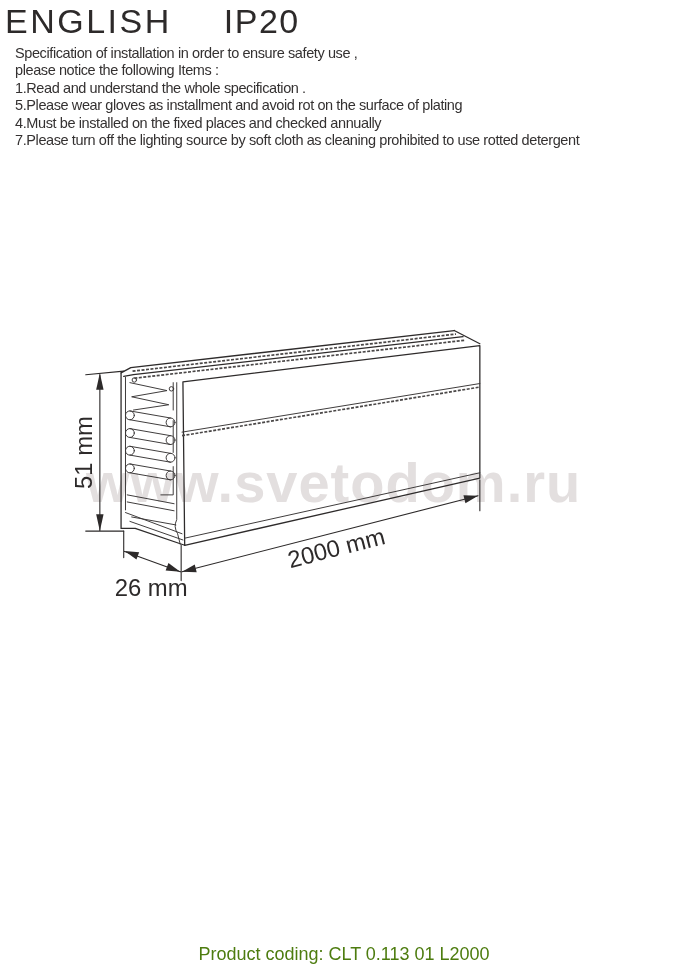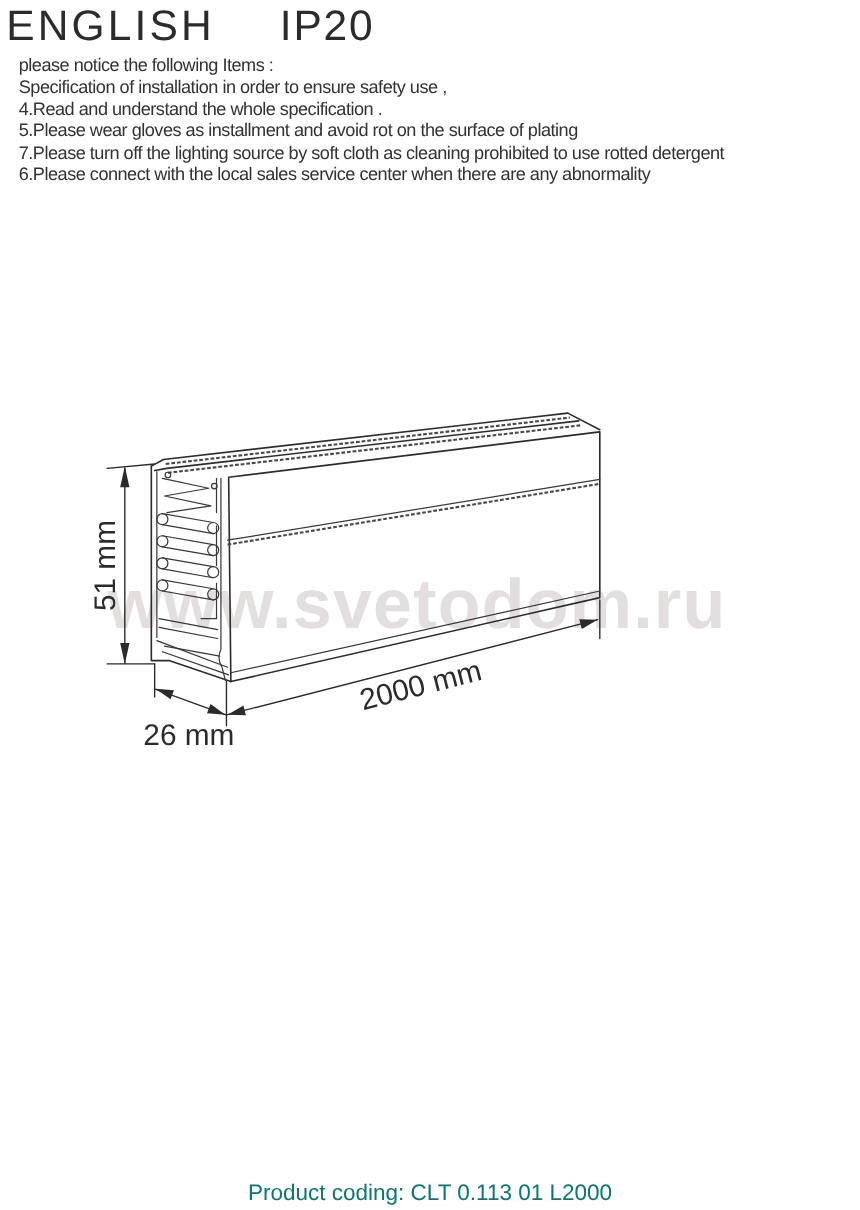--- a/index.html
+++ b/index.html
@@ -14,43 +14,43 @@
         font-size:14.5px;line-height:17.4px;letter-spacing:-0.4px;font-weight:500;
         color:#343131;white-space:nowrap;}
   .watermark{
     position:absolute;top:450px;left:86px;z-index:1;
     font-size:56px;font-weight:bold;letter-spacing:1px;color:#e3dfdf;
     white-space:nowrap;user-select:none;
   }
   svg.drawing{position:absolute;inset:0;z-index:2;}
   .dimtext{font-family:"Liberation Sans", sans-serif;font-size:27px;fill:#2d2a2a;}
   .footer{position:absolute;top:944px;left:0;width:688px;text-align:center;
-          font-size:18px;color:#0f766e;}
+          font-size:18px;color:#4d7c0f;}
   .outline{stroke:#2e2b2b;fill:none;stroke-width:1.45;stroke-linecap:round;stroke-linejoin:round;}
   .thin{stroke:#3a3737;fill:none;stroke-width:1.1;stroke-linecap:round;stroke-linejoin:round;}
   .hatch{stroke:#4a4747;fill:none;stroke-width:1.9;stroke-dasharray:3.4 1.7;stroke-linecap:butt;}
   .dim{stroke:#2d2a2a;fill:none;stroke-width:1.25;stroke-linecap:round;}
   .arrow{fill:#2d2a2a;stroke:none;}
 </style>
 </head>
 <body>
 
 <div class="page">
 
   <div class="hdr">
     <span>ENGLISH</span><span class="ip">IP20</span>
   </div>
 
   <div class="spec">
+    <div>Specification of installation in order to ensure safety use ,</div>
     <div>please notice the following Items :</div>
-    <div>Specification of installation in order to ensure safety use ,</div>
-    <div>4.Read and understand the whole specification .</div>
+    <div>1.Read and understand the whole specification .</div>
     <div>5.Please wear gloves as installment and avoid rot on the surface of plating</div>
+    <div>4.Must be installed on the fixed places and checked annually</div>
     <div>7.Please turn off the lighting source by soft cloth as cleaning prohibited to use rotted detergent</div>
-    <div>6.Please connect with the local sales service center when there are any abnormality</div>
   </div>
 
   <div class="watermark">www.svetodom.ru</div>
 
   <svg class="drawing" viewBox="0 0 688 968">
 
     <g>
 
       <path class="outline" d="M137,422 L148,416 L514,374"></path>
       <path class="hatch" d="M150,420 L516,378"></path>

